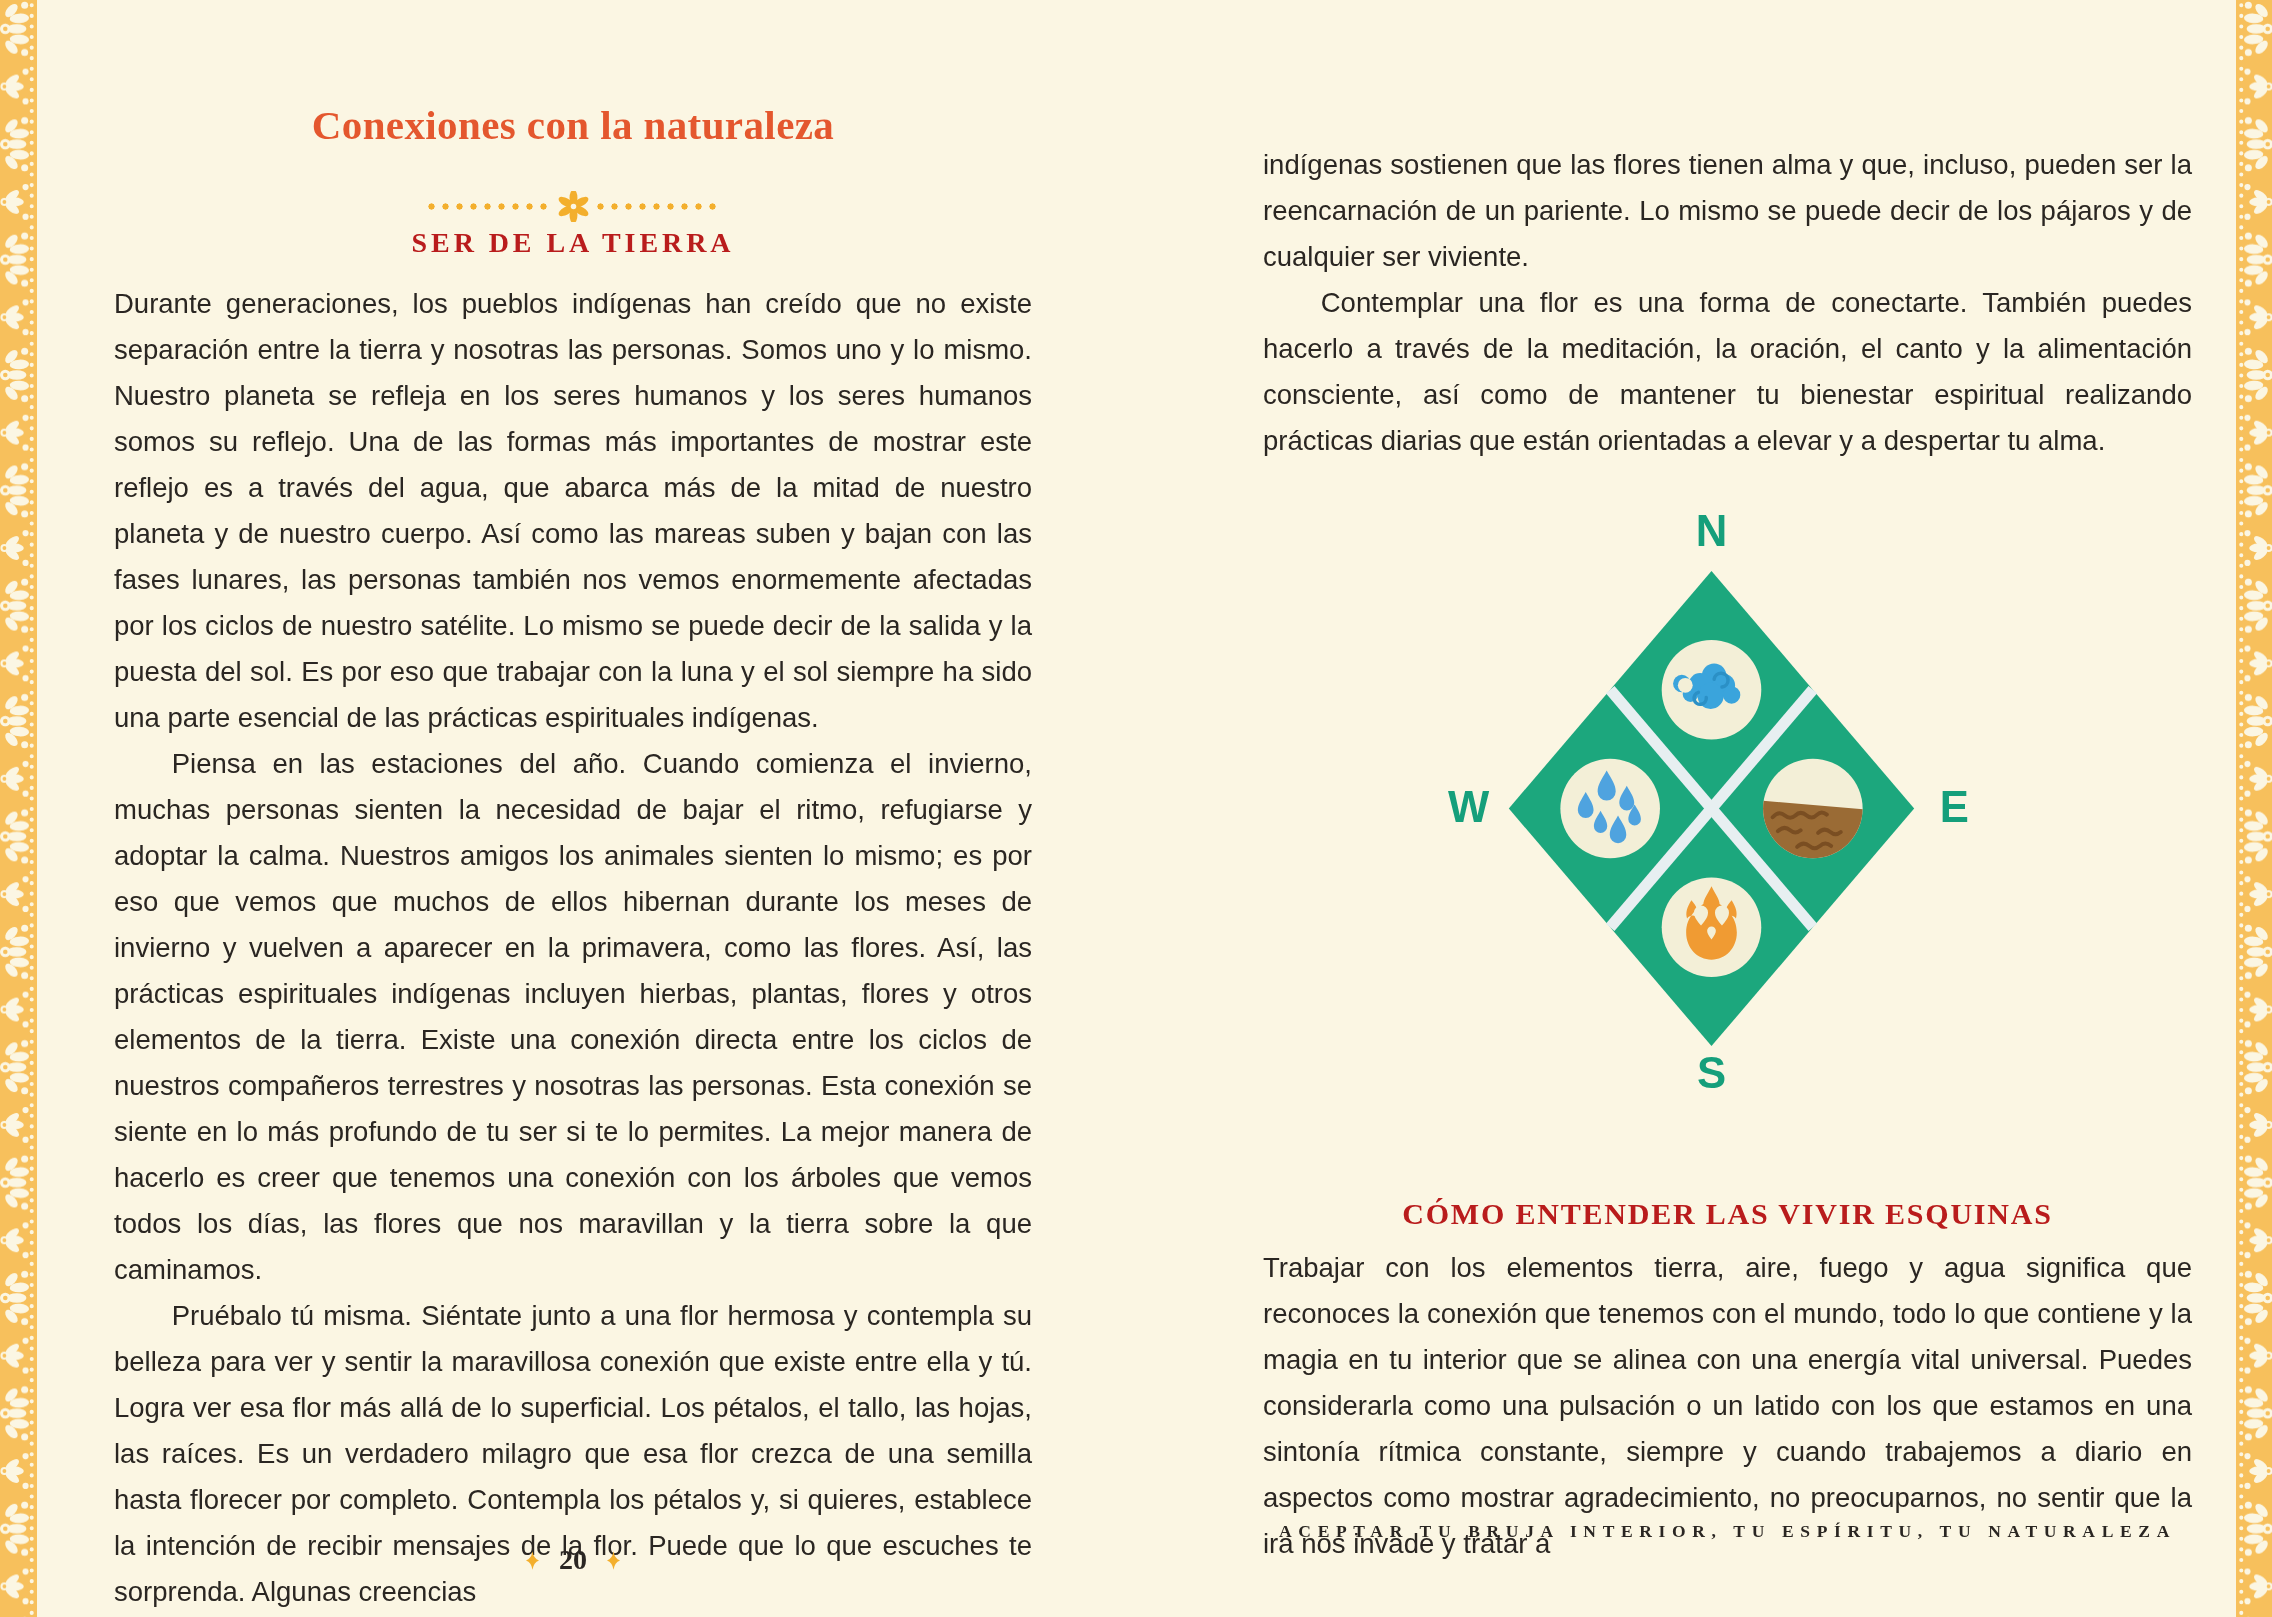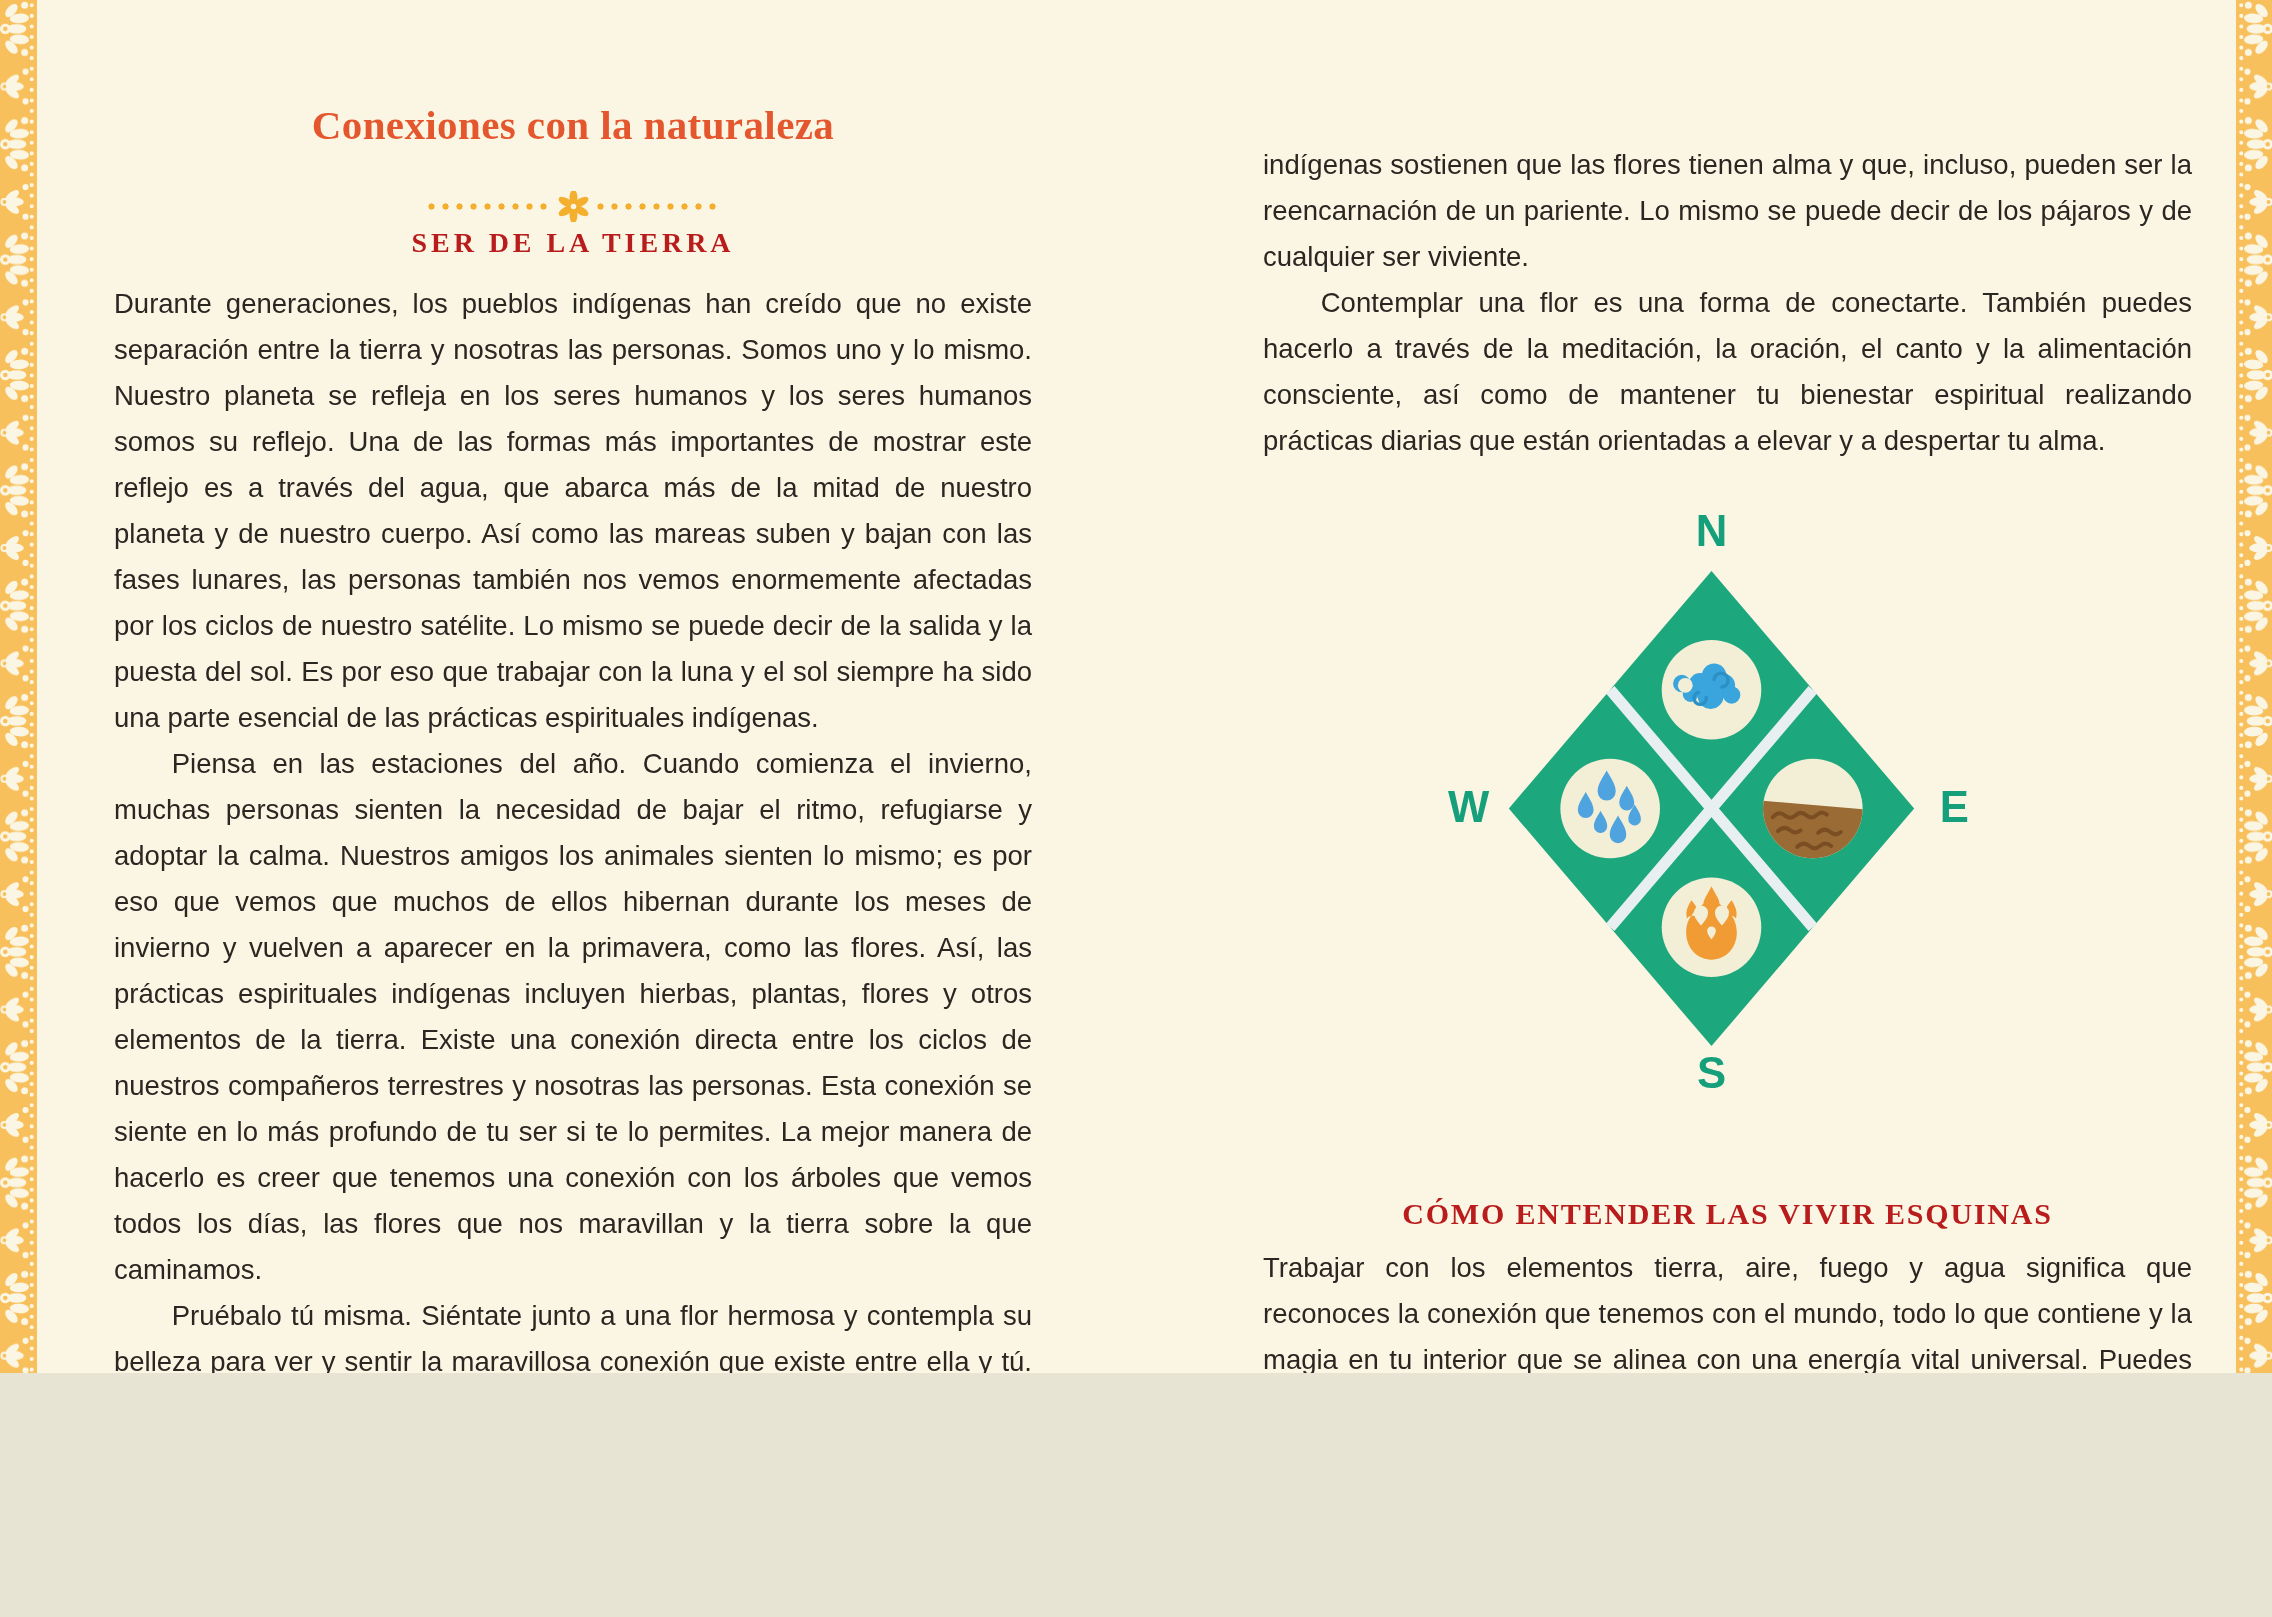--- a/index.html
+++ b/index.html
@@ -1,17 +1,17 @@
 <!DOCTYPE html>
 <html lang="es" style="font-size:14px"><head>
 <meta charset="utf-8">
 <style>
   html,body{margin:0;padding:0;background:#e8e4d4;}
   #spread{
-    position:relative;width:2273px;height:1373px;background:#FBF6E3;
+    position:relative;width:2273px;height:1617px;background:#FBF6E3;
     font-family:"Liberation Sans",sans-serif;overflow:hidden;
   }
   
   .border-strip{position:absolute;top:0;width:37px;height:1617px;}
   .border-strip.left{left:0;}
   .border-strip.right{right:0;}
   
   .page-title{
     position:absolute;left:114px;top:101px;width:918px;text-align:center;
     font-family:"Liberation Serif",serif;font-weight:bold;font-size:41px;

